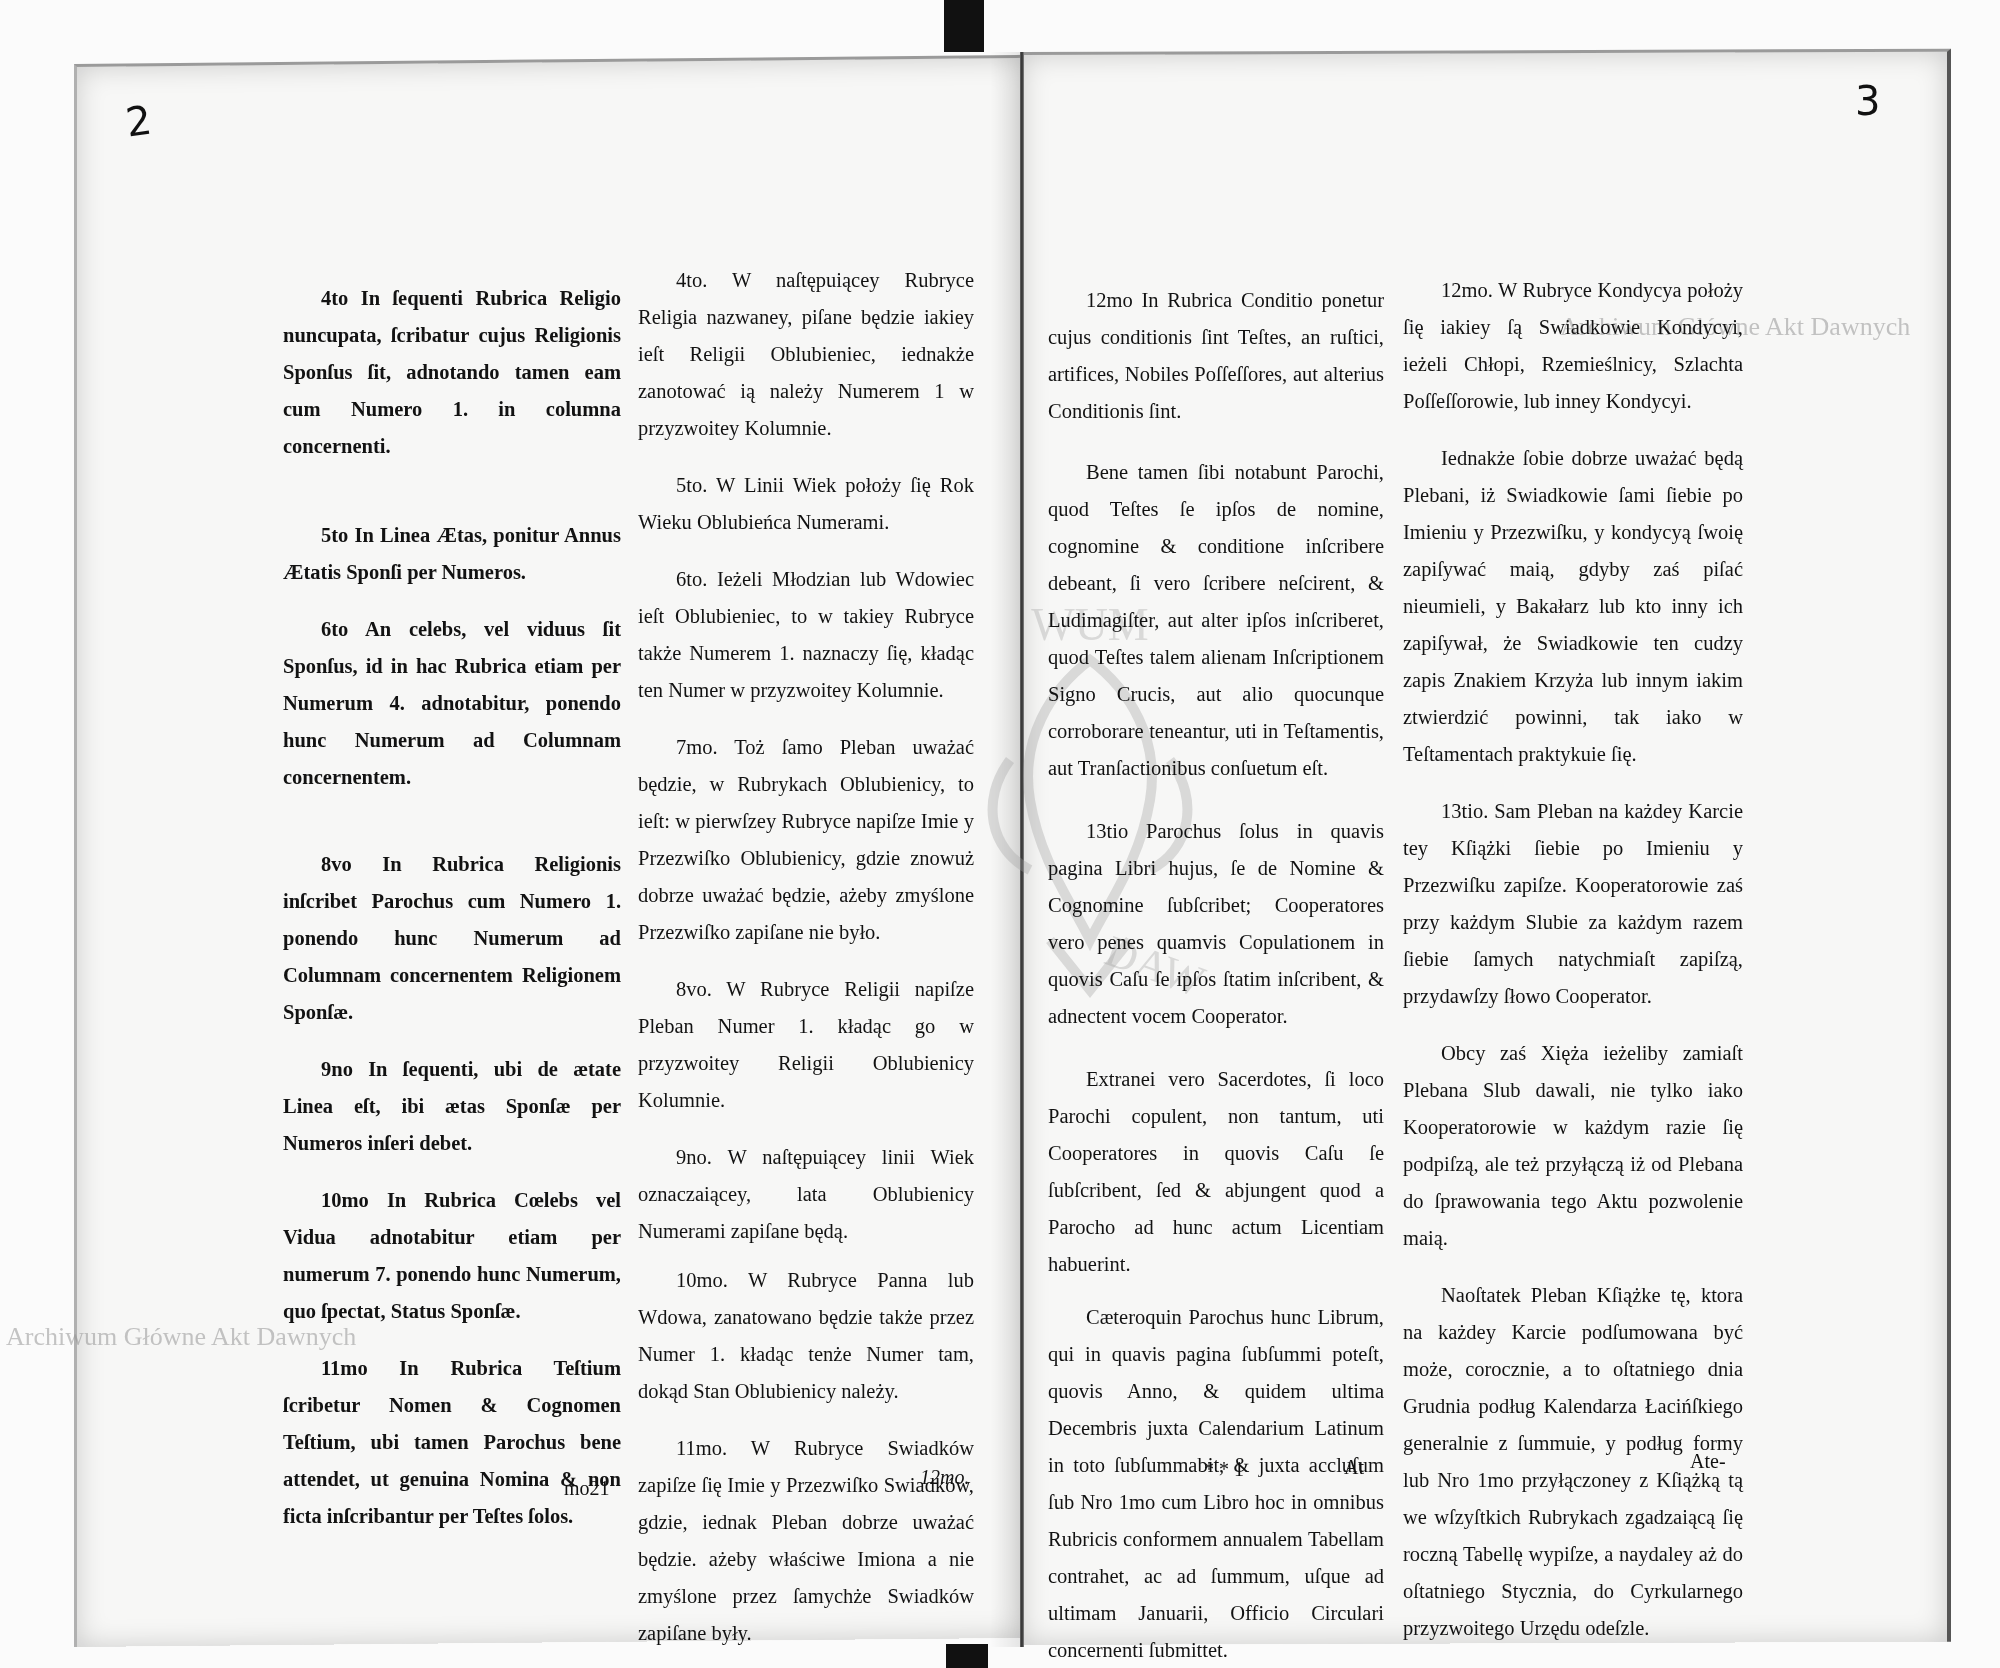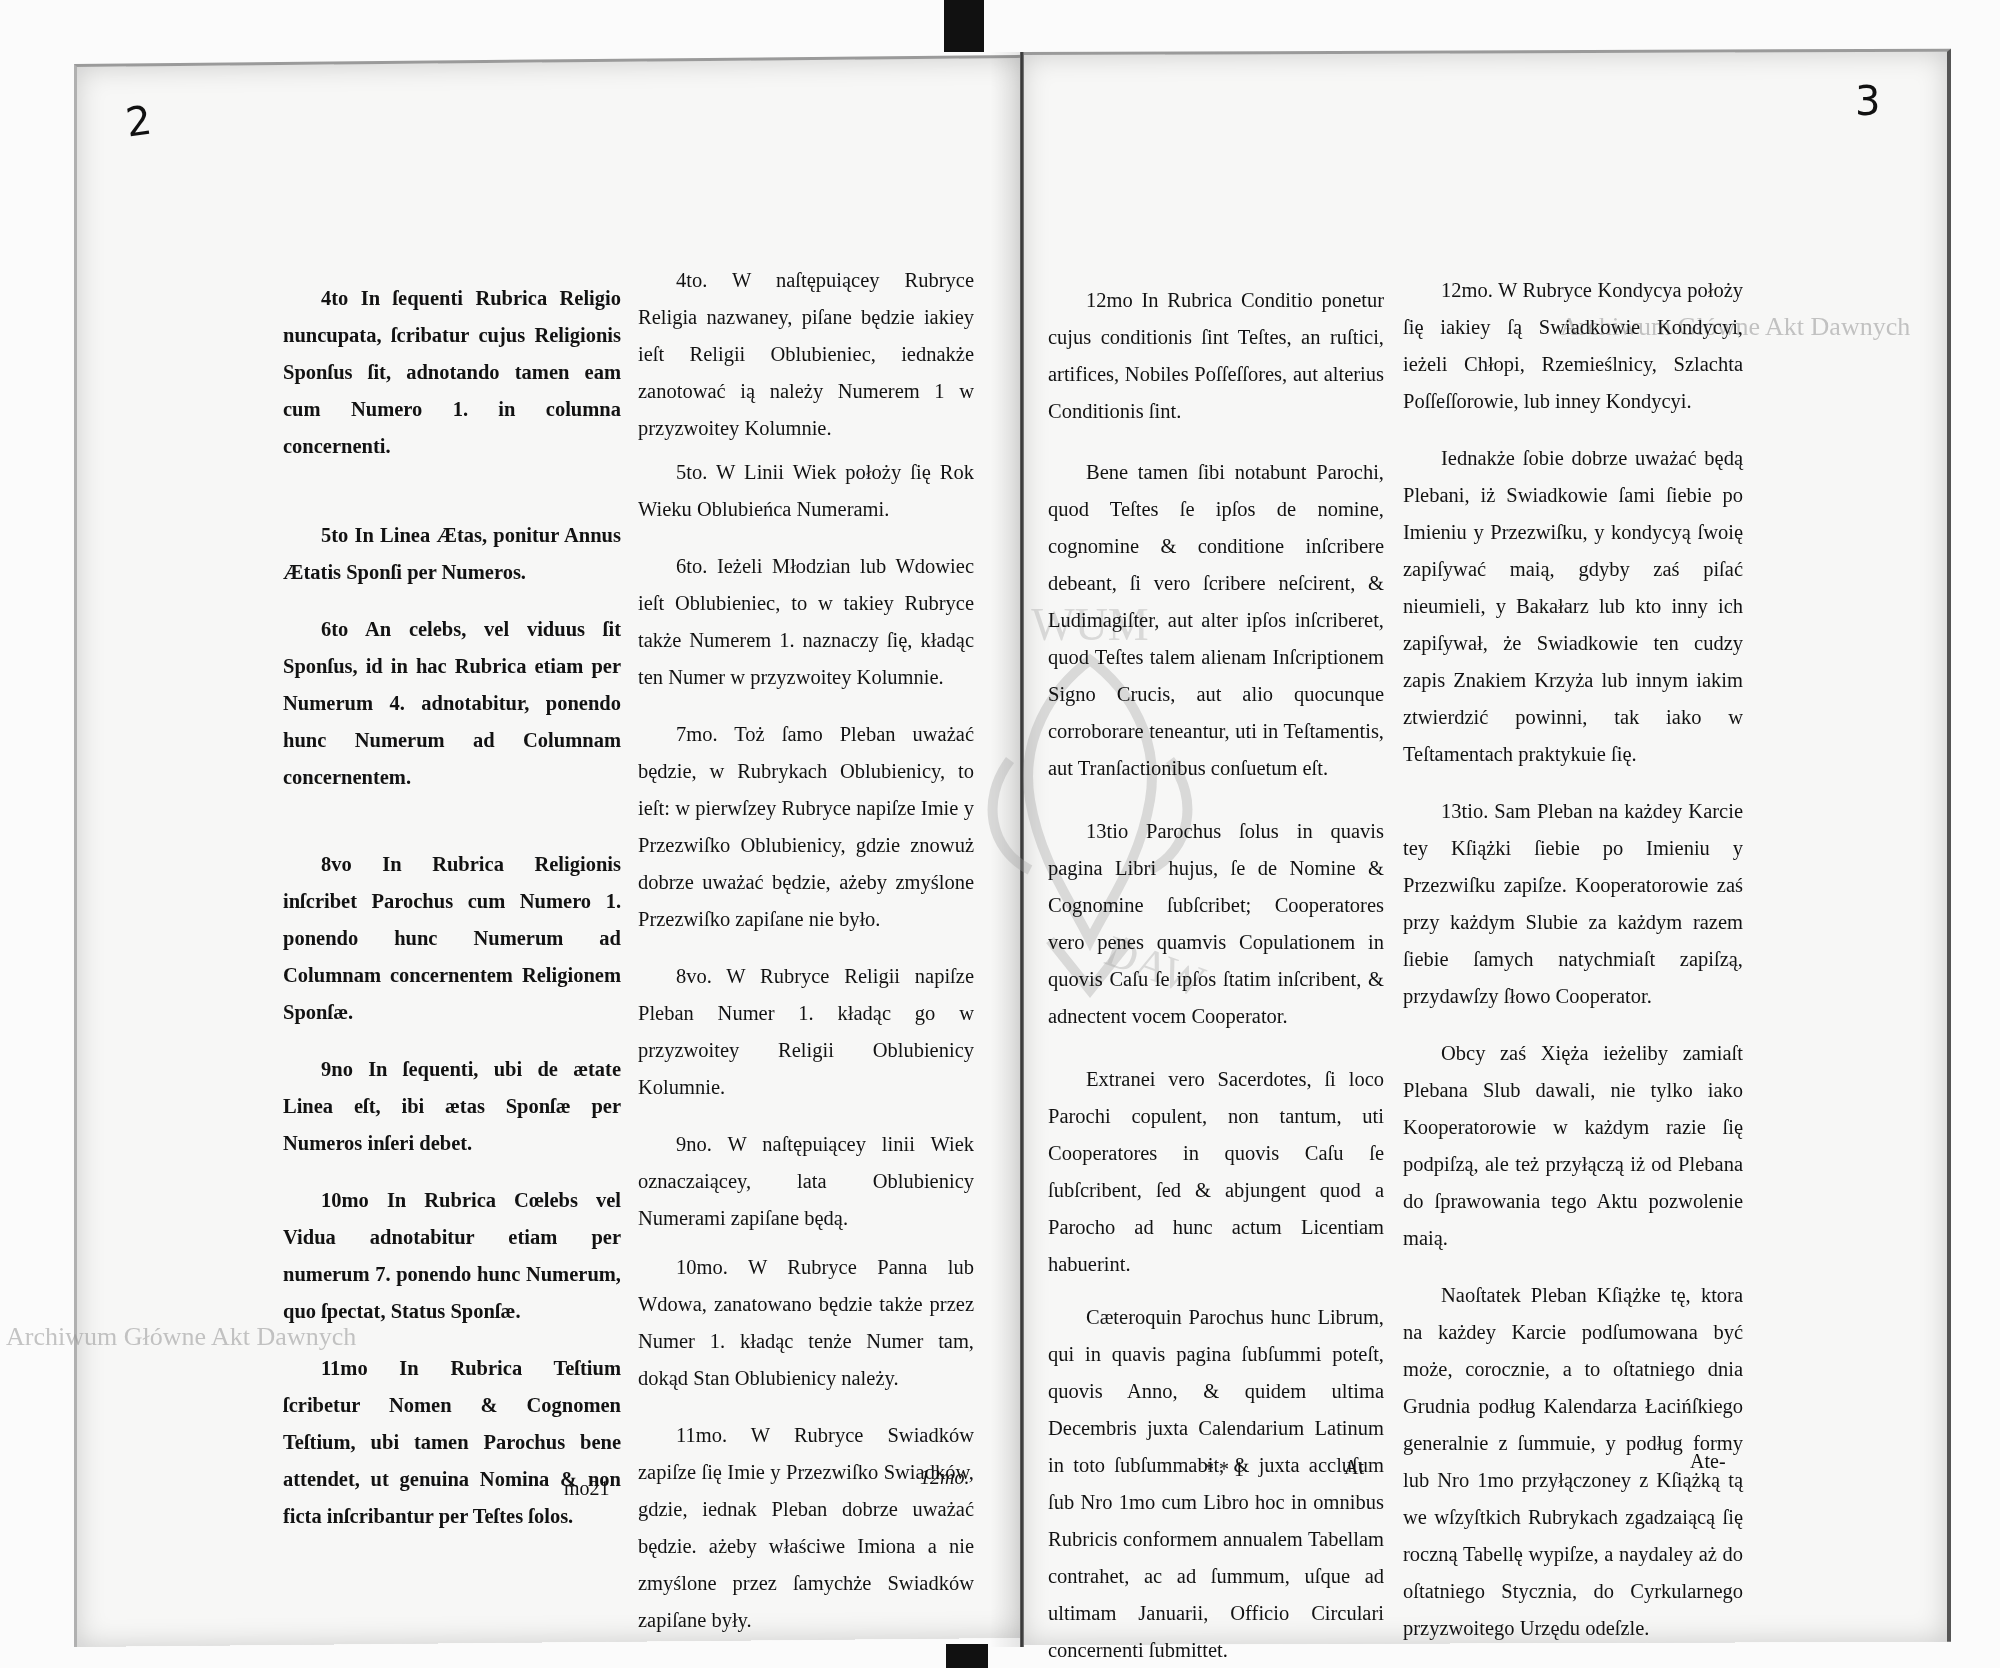--- a/index.html
+++ b/index.html
@@ -91,21 +91,21 @@
   <p class="para" style="margin-bottom:52px">4to In ſequenti Rubrica Religio nuncupata, ſcribatur cujus Religionis Sponſus ſit, adnotando tamen eam cum Numero 1. in columna concernenti.</p>
   <p class="para" style="margin-bottom:20px">5to In Linea Ætas, ponitur Annus Ætatis Sponſi per Numeros.</p>
   <p class="para" style="margin-bottom:50px">6to An celebs, vel viduus ſit Sponſus, id in hac Rubrica etiam per Numerum 4. adnotabitur, ponendo hunc Numerum ad Columnam concernentem.</p>
   <p class="para" style="margin-bottom:20px">8vo In Rubrica Religionis inſcribet Parochus cum Numero 1. ponendo hunc Numerum ad Columnam concernentem Religionem Sponſæ.</p>
   <p class="para" style="margin-bottom:20px">9no In ſequenti, ubi de ætate Linea eſt, ibi ætas Sponſæ per Numeros inſeri debet.</p>
   <p class="para" style="margin-bottom:20px">10mo In Rubrica Cœlebs vel Vidua adnotabitur etiam per numerum 7. ponendo hunc Numerum, quo ſpectat, Status Sponſæ.</p>
   <p class="para">11mo In Rubrica Teſtium ſcribetur Nomen &amp; Cognomen Teſtium, ubi tamen Parochus bene attendet, ut genuina Nomina &amp; non ficta inſcribantur per Teſtes ſolos.</p>
 </div>
 
 <div class="col col2">
-  <p class="para" style="margin-bottom:7px">4to. W naſtępuiącey Rubryce Religia nazwaney, piſane będzie iakiey ieſt Religii Oblubieniec, iednakże zanotować ią należy Numerem 1 w przyzwoitey Kolumnie.</p>
+  <p class="para" style="margin-bottom:20px">4to. W naſtępuiącey Rubryce Religia nazwaney, piſane będzie iakiey ieſt Religii Oblubieniec, iednakże zanotować ią należy Numerem 1 w przyzwoitey Kolumnie.</p>
   <p class="para" style="margin-bottom:20px">5to. W Linii Wiek położy ſię Rok Wieku Oblubieńca Numerami.</p>
   <p class="para" style="margin-bottom:20px">6to. Ieżeli Młodzian lub Wdowiec ieſt Oblubieniec, to w takiey Rubryce także Numerem 1. naznaczy ſię, kładąc ten Numer w przyzwoitey Kolumnie.</p>
   <p class="para" style="margin-bottom:20px">7mo. Toż ſamo Pleban uważać będzie, w Rubrykach Oblubienicy, to ieſt: w pierwſzey Rubryce napiſze Imie y Przezwiſko Oblubienicy, gdzie znowuż dobrze uważać będzie, ażeby zmyślone Przezwiſko zapiſane nie było.</p>
   <p class="para" style="margin-bottom:20px">8vo. W Rubryce Religii napiſze Pleban Numer 1. kładąc go w przyzwoitey Religii Oblubienicy Kolumnie.</p>
   <p class="para" style="margin-bottom:12px">9no. W naſtępuiącey linii Wiek oznaczaiącey, lata Oblubienicy Numerami zapiſane będą.</p>
   <p class="para" style="margin-bottom:20px">10mo. W Rubryce Panna lub Wdowa, zanatowano będzie także przez Numer 1. kładąc tenże Numer tam, dokąd Stan Oblubienicy należy.</p>
   <p class="para">11mo. W Rubryce Swiadków zapiſze ſię Imie y Przezwiſko Swiadków, gdzie, iednak Pleban dobrze uważać będzie. ażeby właściwe Imiona a nie zmyślone przez ſamychże Swiadków zapiſane były.</p>
 </div>
 
 <div class="col col3">

